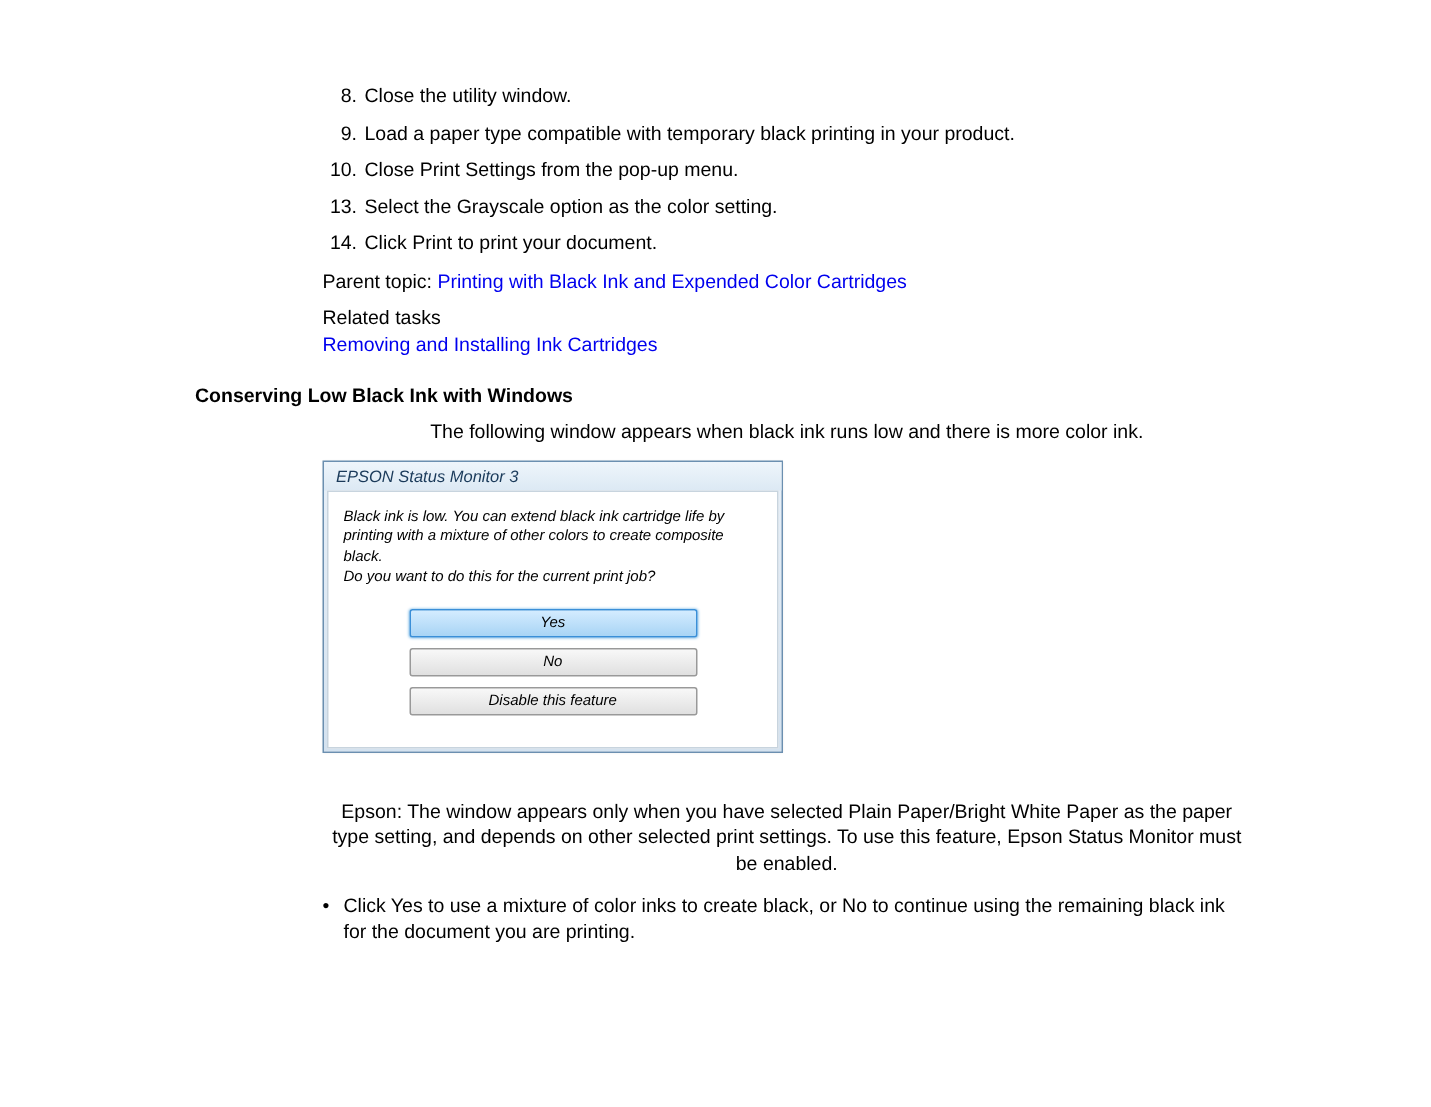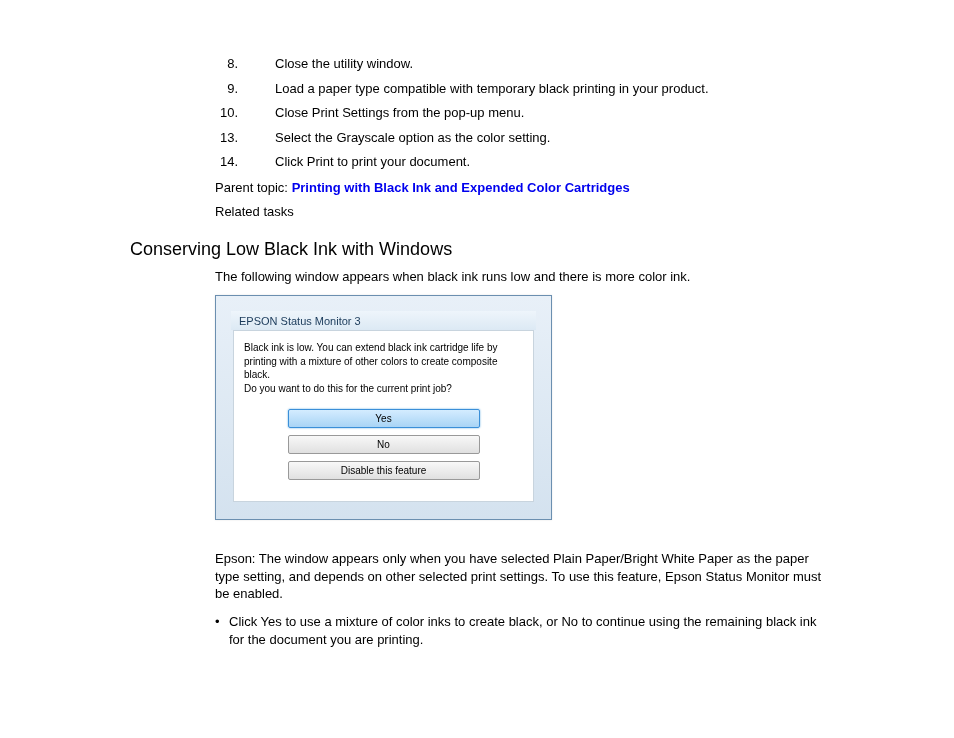--- a/index.html
+++ b/index.html
@@ -23,55 +23,55 @@
       margin-bottom: 7px;
       line-height: 1.35;
     }
     .step-num {
       min-width: 23px;
       text-align: right;
       margin-right: 5px;
     }
     .step-text {
       flex: 1;
-      margin-left: 32px;
     }
     .parent-topic, .related-tasks {
       padding-left: 85px;
       margin-bottom: 7px;
       line-height: 1.35;
     }
     .link {
       color: #0000EE;
       cursor: pointer;
-      font-weight: bold;
     }
     .bold {
       font-weight: normal;
     }
     h2 {
-      font-size: 18px;
-      font-weight: normal;
+      font-size: 13px;
+      font-weight: bold;
       margin: 18px 0 8px 0;
     }
     .body-text {
       padding-left: 85px;
       line-height: 1.35;
       margin-bottom: 10px;
+      text-align: center;
     }
     .dialog-container {
       padding-left: 85px;
       margin: 10px 0 30px 0;
     }
     .dialog {
       width: 305px;
       border: 1px solid #6b8fb0;
       background: linear-gradient(#e8f0f8, #d4e2ef);
-      padding: 15px;
+      padding: 0;
       box-shadow: 0 0 2px rgba(0,0,0,0.1);
+      font-style: italic;
     }
     .dialog-title {
       font-size: 11px;
       padding: 4px 8px 3px 8px;
       color: #1a3a5a;
       background: linear-gradient(#eef5fb, #dce9f4);
     }
     .dialog-body {
       background: #fff;
       margin: 0 2px 2px 2px;
@@ -142,20 +142,21 @@
     </div>
 
   <div class="parent-topic">
     <span class="bold">Parent topic:</span>
     <span> </span>
     <span class="link">Printing with Black Ink and Expended Color Cartridges</span>
   </div>
 
   <div class="related-tasks">
     <div class="bold">Related tasks</div>
+    <span class="link">Removing and Installing Ink Cartridges</span>
   </div>
 
   <h2>Conserving Low Black Ink with Windows</h2>
 
   <div class="body-text">The following window appears when black ink runs low and there is more color ink.</div>
 
   <div class="dialog-container">
     <div class="dialog">
       <div class="dialog-title">EPSON Status Monitor 3</div>
       <div class="dialog-body">

